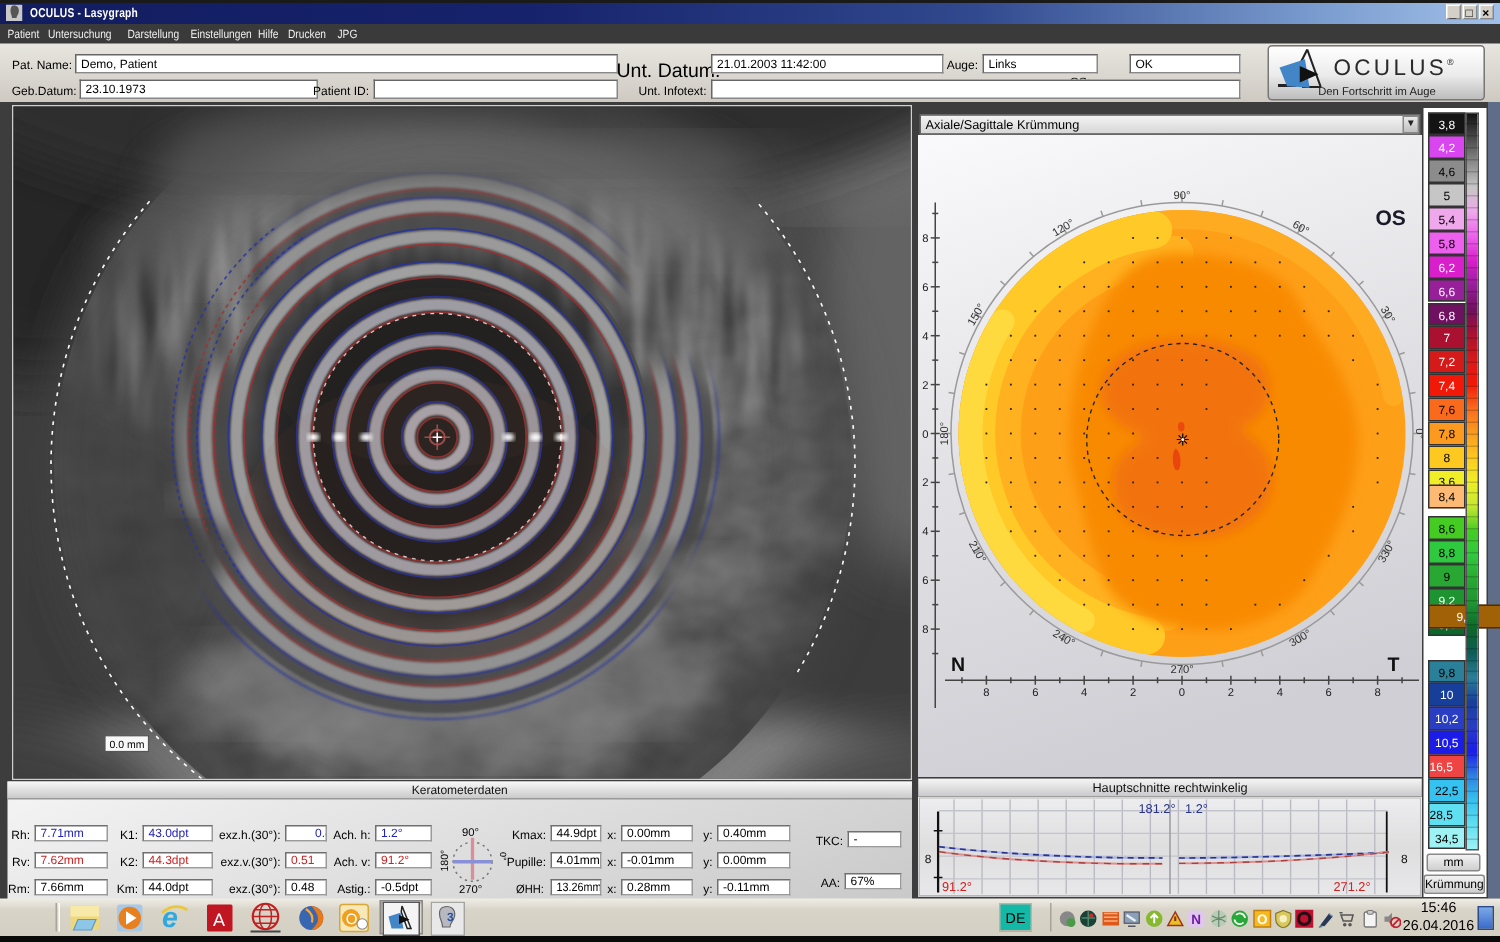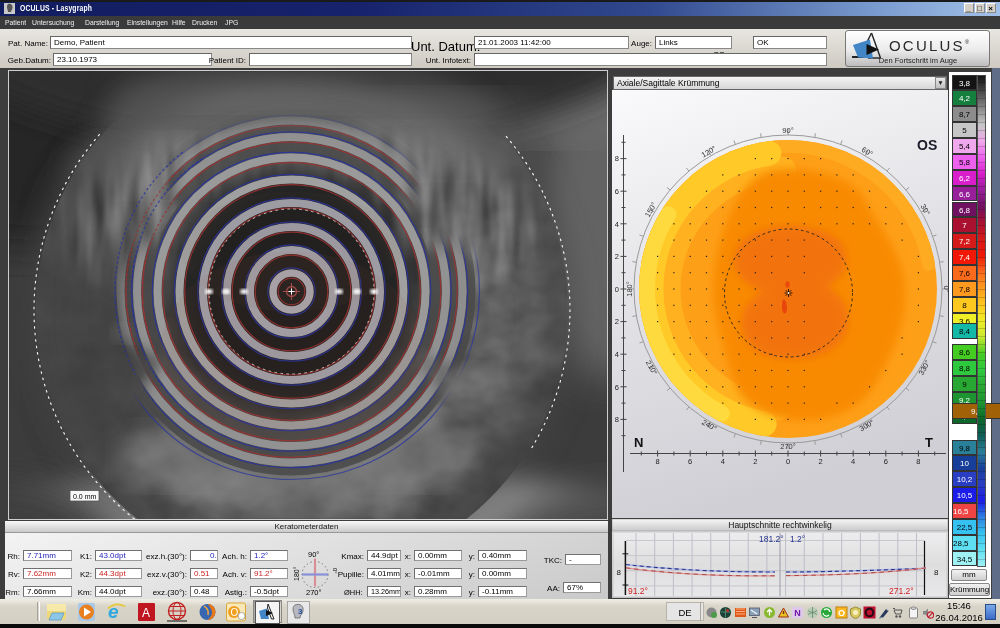--- a/index.html
+++ b/index.html
@@ -533,36 +533,36 @@
 <text x="208.6" y="374" font-size="7.5" fill="#222" text-anchor="middle">2</text>
 <text x="241.2" y="374" font-size="7.5" fill="#222" text-anchor="middle">4</text>
 <text x="273.8" y="374" font-size="7.5" fill="#222" text-anchor="middle">6</text>
 <text x="306.4" y="374" font-size="7.5" fill="#222" text-anchor="middle">8</text>
 <text x="305" y="60" font-size="14" font-weight="bold" fill="#1a1a28">OS</text>
 <text x="22" y="357" font-size="13" font-weight="bold" fill="#111">N</text>
 <text x="313" y="357" font-size="13" font-weight="bold" fill="#111">T</text>
 </svg>
 <div style="position:absolute;left:949px;top:72px;width:42px;height:526px;background:#fff"></div>
 <div style="position:absolute;left:952px;top:74.5px;width:25px;height:15.87px;background:#141414;color:#fff;font-size:8px;text-align:center;line-height:15.87px;border:0.5px solid #333">3,8</div>
-<div style="position:absolute;left:952px;top:90.4px;width:25px;height:15.87px;background:#15803d;color:#fff;font-size:8px;text-align:center;line-height:15.87px;border:0.5px solid #333">4,2</div>
-<div style="position:absolute;left:952px;top:106.2px;width:25px;height:15.87px;background:#8c8c8c;color:#000;font-size:8px;text-align:center;line-height:15.87px;border:0.5px solid #333">8,7</div>
+<div style="position:absolute;left:952px;top:90.4px;width:25px;height:15.87px;background:#d946ef;color:#fff;font-size:8px;text-align:center;line-height:15.87px;border:0.5px solid #333">4,2</div>
+<div style="position:absolute;left:952px;top:106.2px;width:25px;height:15.87px;background:#8c8c8c;color:#000;font-size:8px;text-align:center;line-height:15.87px;border:0.5px solid #333">4,6</div>
 <div style="position:absolute;left:952px;top:122.1px;width:25px;height:15.87px;background:#c6c6c6;color:#000;font-size:8px;text-align:center;line-height:15.87px;border:0.5px solid #333">5</div>
 <div style="position:absolute;left:952px;top:138.0px;width:25px;height:15.87px;background:#f0a8ec;color:#000;font-size:8px;text-align:center;line-height:15.87px;border:0.5px solid #333">5,4</div>
 <div style="position:absolute;left:952px;top:153.8px;width:25px;height:15.87px;background:#ed5fed;color:#000;font-size:8px;text-align:center;line-height:15.87px;border:0.5px solid #333">5,8</div>
 <div style="position:absolute;left:952px;top:169.7px;width:25px;height:15.87px;background:#d91ecc;color:#fff;font-size:8px;text-align:center;line-height:15.87px;border:0.5px solid #333">6,2</div>
 <div style="position:absolute;left:952px;top:185.6px;width:25px;height:15.87px;background:#97209a;color:#fff;font-size:8px;text-align:center;line-height:15.87px;border:0.5px solid #333">6,6</div>
 <div style="position:absolute;left:952px;top:201.5px;width:25px;height:15.87px;background:#701060;color:#fff;font-size:8px;text-align:center;line-height:15.87px;border:0.5px solid #333">6,8</div>
 <div style="position:absolute;left:952px;top:217.3px;width:25px;height:15.87px;background:#aa1130;color:#fff;font-size:8px;text-align:center;line-height:15.87px;border:0.5px solid #333">7</div>
 <div style="position:absolute;left:952px;top:233.2px;width:25px;height:15.87px;background:#d51a1a;color:#fff;font-size:8px;text-align:center;line-height:15.87px;border:0.5px solid #333">7,2</div>
 <div style="position:absolute;left:952px;top:249.1px;width:25px;height:15.87px;background:#f21807;color:#fff;font-size:8px;text-align:center;line-height:15.87px;border:0.5px solid #333">7,4</div>
 <div style="position:absolute;left:952px;top:264.9px;width:25px;height:15.87px;background:#fa6a1c;color:#000;font-size:8px;text-align:center;line-height:15.87px;border:0.5px solid #333">7,6</div>
 <div style="position:absolute;left:952px;top:280.8px;width:25px;height:15.87px;background:#fb9a1e;color:#000;font-size:8px;text-align:center;line-height:15.87px;border:0.5px solid #333">7,8</div>
 <div style="position:absolute;left:952px;top:296.7px;width:25px;height:15.87px;background:#fdc81f;color:#000;font-size:8px;text-align:center;line-height:15.87px;border:0.5px solid #333">8</div>
 <div style="position:absolute;left:952px;top:312.5px;width:25px;height:15.87px;background:#efee27;color:#000;font-size:8px;text-align:center;line-height:15.87px;border:0.5px solid #333">3,6</div>
-<div style="position:absolute;left:952px;top:323px;width:25px;height:15.87px;background:#14b8a6;color:#000;font-size:8px;text-align:center;line-height:15.87px;border:0.5px solid #333">8,4</div>
+<div style="position:absolute;left:952px;top:323px;width:25px;height:15.87px;background:#fdba74;color:#000;font-size:8px;text-align:center;line-height:15.87px;border:0.5px solid #333">8,4</div>
 <div style="position:absolute;left:952px;top:344.3px;width:25px;height:15.87px;background:#44cc22;color:#000;font-size:8px;text-align:center;line-height:15.87px;border:0.5px solid #333">8,6</div>
 <div style="position:absolute;left:952px;top:360.2px;width:25px;height:15.87px;background:#2fc93f;color:#000;font-size:8px;text-align:center;line-height:15.87px;border:0.5px solid #333">8,8</div>
 <div style="position:absolute;left:952px;top:376.0px;width:25px;height:15.87px;background:#28a832;color:#000;font-size:8px;text-align:center;line-height:15.87px;border:0.5px solid #333">9</div>
 <div style="position:absolute;left:952px;top:391.9px;width:25px;height:15.87px;background:#1d9431;color:#fff;font-size:8px;text-align:center;line-height:15.87px;border:0.5px solid #333">9,2</div>
 <div style="position:absolute;left:952px;top:407.8px;width:25px;height:15.87px;background:#0d662a;color:#fff;font-size:8px;text-align:center;line-height:15.87px;border:0.5px solid #333">9,4</div>
 <div style="position:absolute;left:952px;top:403px;width:49px;height:15.87px;background:#a16207;color:#fff;font-size:8px;text-align:center;line-height:15.87px;border:0.5px solid #333">9,6</div>
 <div style="position:absolute;left:952px;top:439.5px;width:25px;height:15.87px;background:#2a7f99;color:#000;font-size:8px;text-align:center;line-height:15.87px;border:0.5px solid #333">9,8</div>
 <div style="position:absolute;left:952px;top:455.4px;width:25px;height:15.87px;background:#173f99;color:#fff;font-size:8px;text-align:center;line-height:15.87px;border:0.5px solid #333">10</div>
 <div style="position:absolute;left:952px;top:471.2px;width:25px;height:15.87px;background:#2a3ec4;color:#fff;font-size:8px;text-align:center;line-height:15.87px;border:0.5px solid #333">10,2</div>
 <div style="position:absolute;left:952px;top:487.1px;width:25px;height:15.87px;background:#1c1ce8;color:#fff;font-size:8px;text-align:center;line-height:15.87px;border:0.5px solid #333">10,5</div>
@@ -791,21 +791,21 @@
       <rect x="0.5" y="0.5" width="24" height="22" fill="#f4f4f4" stroke="#555" stroke-width="1"></rect>
       <path d="M 13 3 L 19 18 L 16.5 18 L 12.5 7 Z" fill="none" stroke="#222" stroke-width="1"></path>
       <path d="M 4 10 L 12 7.5 L 14 18 L 6 18 Z" fill="#4286c8"></path>
       <path d="M 11 9 L 18 12 L 11 15 Z" fill="#111"></path>
     </svg></div>
 <div style="position:absolute;left:287px;top:601px;width:23px;height:22px"><svg width="23" height="23" viewBox="0 0 23 23">
       <rect x="0.5" y="0.5" width="22" height="22" fill="#e8e8e8" stroke="#999" stroke-width="0.8"></rect>
       <path d="M 8 4 C 13 2 17 5 16 10 C 15.5 13 13 14 13 17 L 8 17 C 8 13 6 12 6 8 C 6 6 7 4.5 8 4 Z" fill="#b8b8c0" stroke="#666" stroke-width="0.8"></path>
       <text x="11" y="13" font-size="8" fill="#2850a0" font-weight="bold" font-family="Liberation Sans">3</text>
     </svg></div>
-<div style="position:absolute;left:666px;top:602px;width:38px;height:19px;font-size:9.5px;color:#000;text-align:center;line-height:19px;border:1px solid #b8b4aa;background:#e5e5e5">DE</div>
+<div style="position:absolute;left:666px;top:602px;width:22px;height:19px;font-size:9.5px;color:#000;text-align:center;line-height:19px;border:1px solid #b8b4aa;background:#14b8a6">DE</div>
 <div style="position:absolute;left:700px;top:602px;width:1px;height:19px;background:#a8a49a"></div>
 <svg width="13" height="13" viewBox="0 0 13 13" style="position:absolute;left:705px;top:606px">
     <circle cx="6.5" cy="6.5" r="5" fill="#888"></circle>
     <circle cx="9" cy="9" r="3" fill="#4a9a4a"></circle>
   </svg>
 <svg width="13" height="13" viewBox="0 0 13 13" style="position:absolute;left:719px;top:606px">
     <circle cx="6.5" cy="6.5" r="5.5" fill="#1a4038"></circle>
     <path d="M 2 6 H 11 M 6.5 1.5 V 11.5" stroke="#4a8868" stroke-width="1"></path>
     <circle cx="8.5" cy="4.5" r="1.5" fill="#c03030"></circle>
   </svg>

